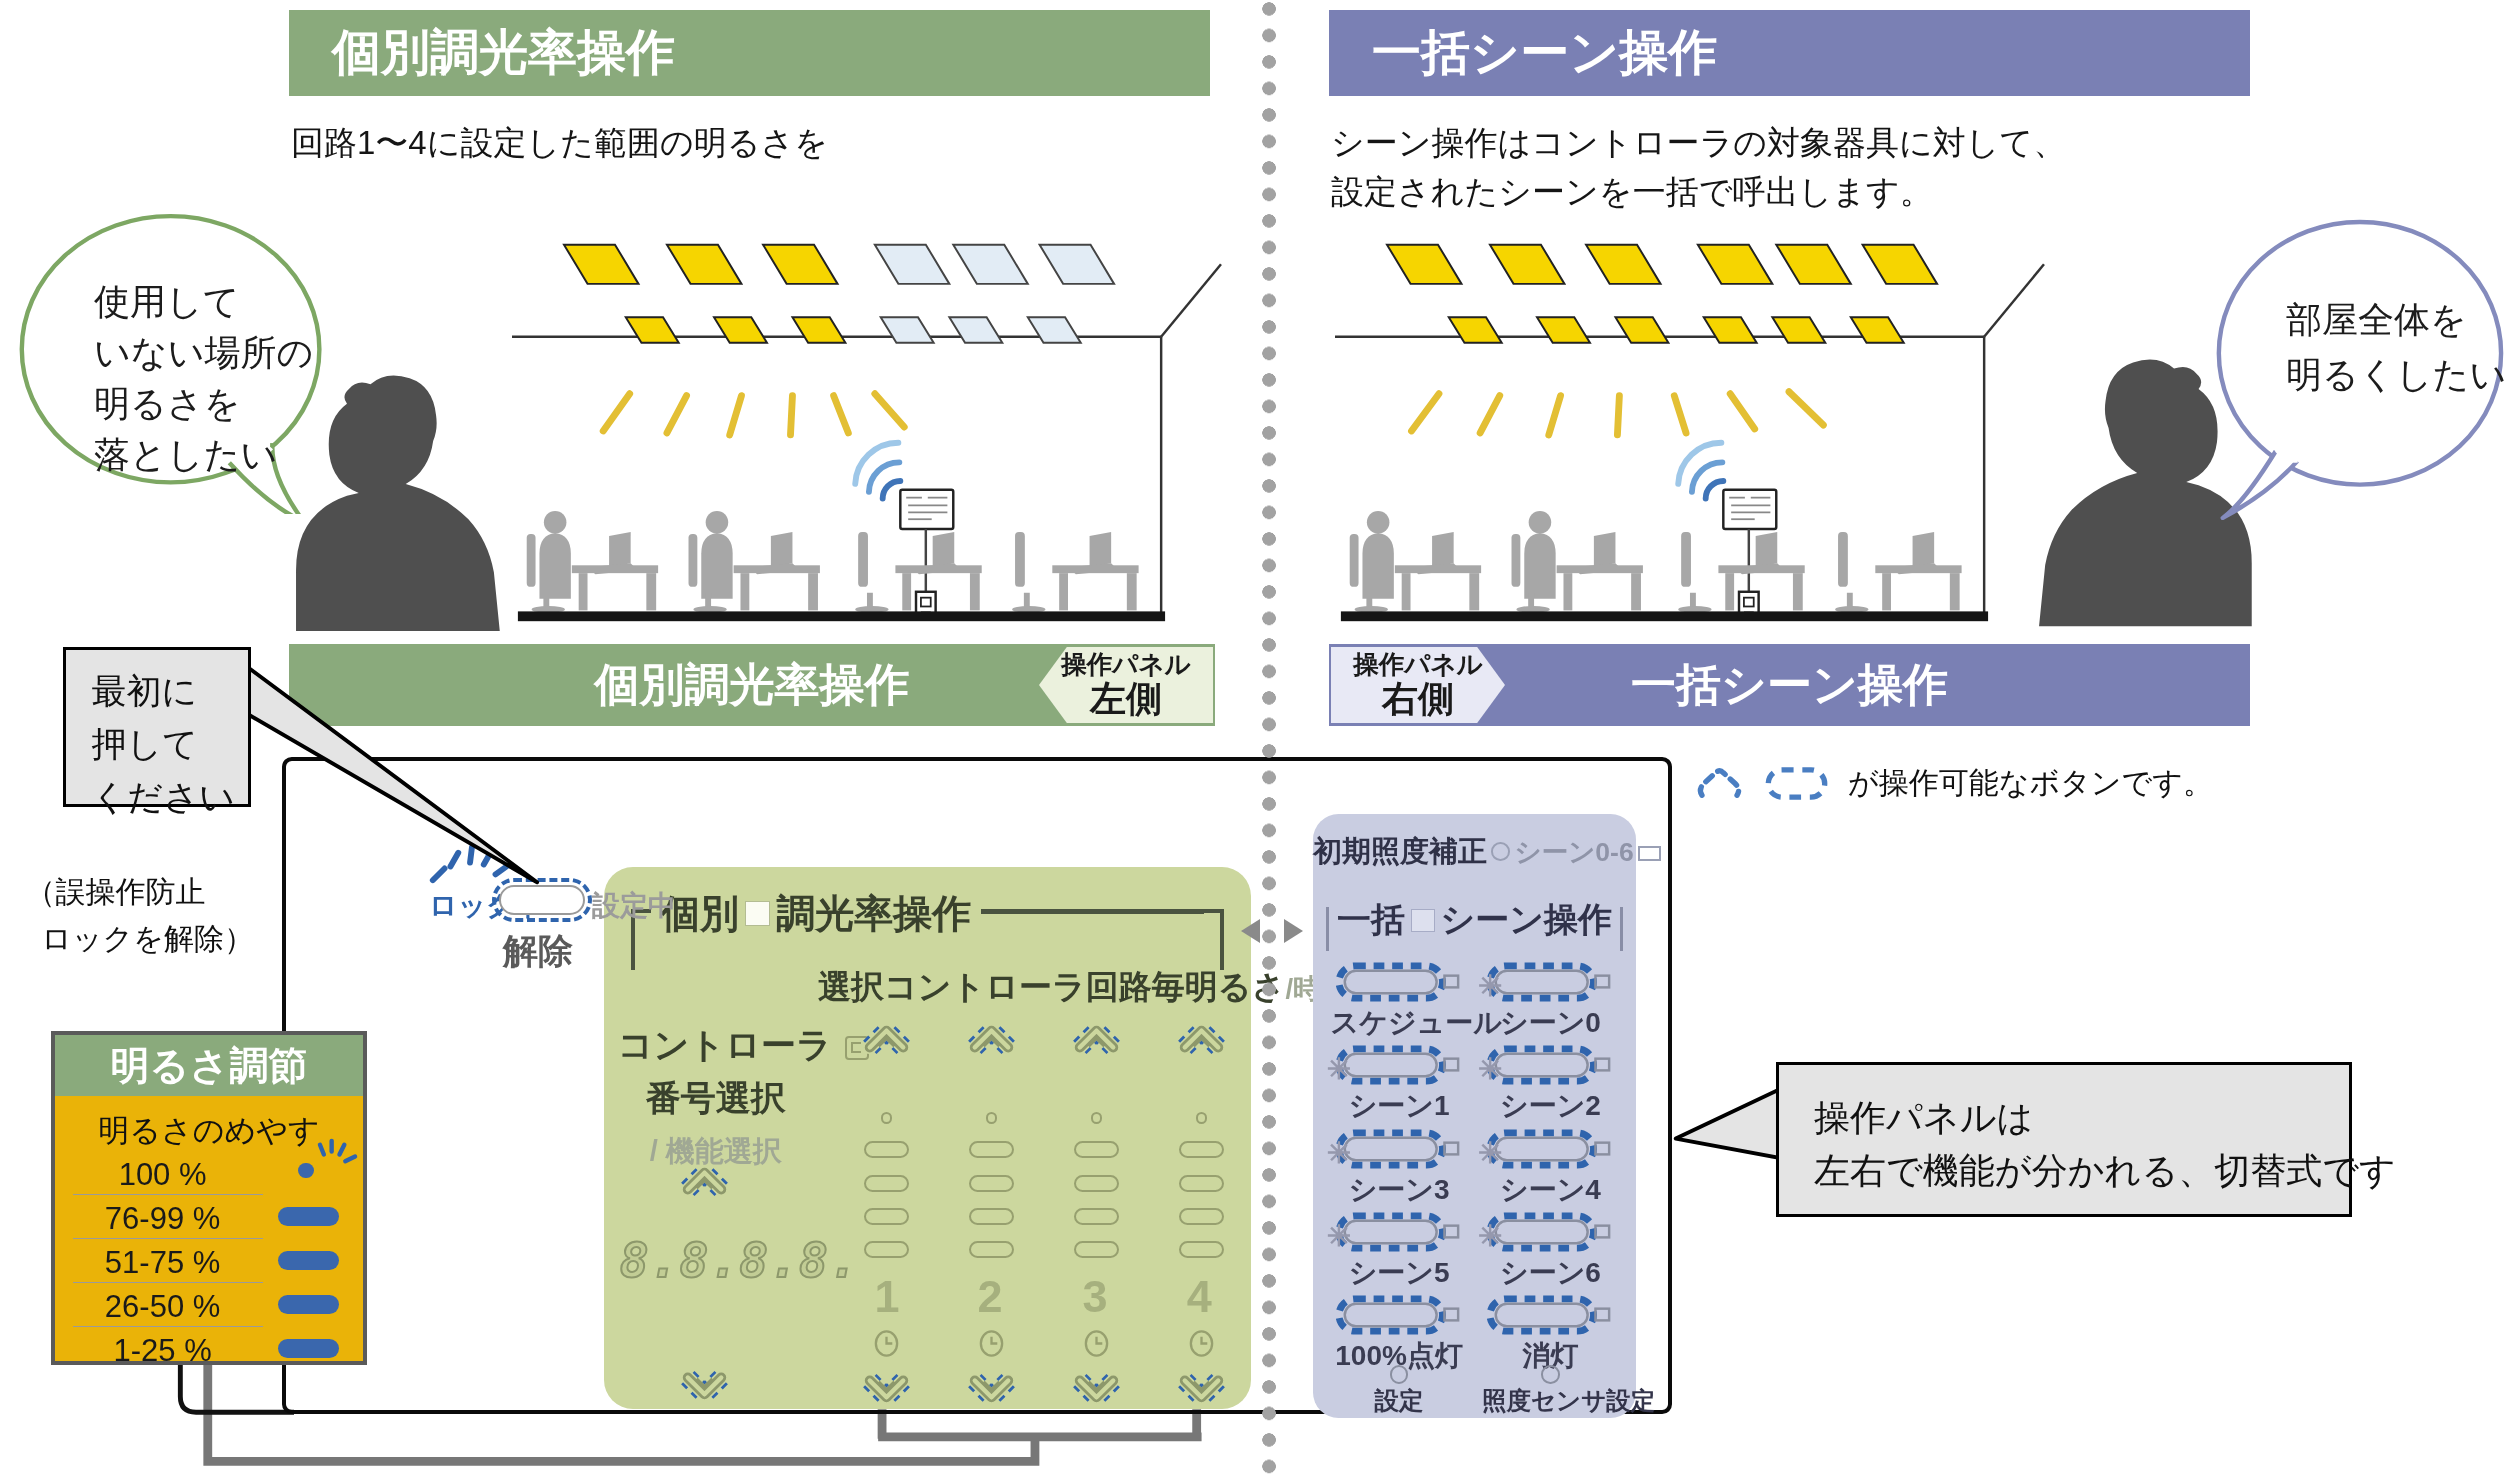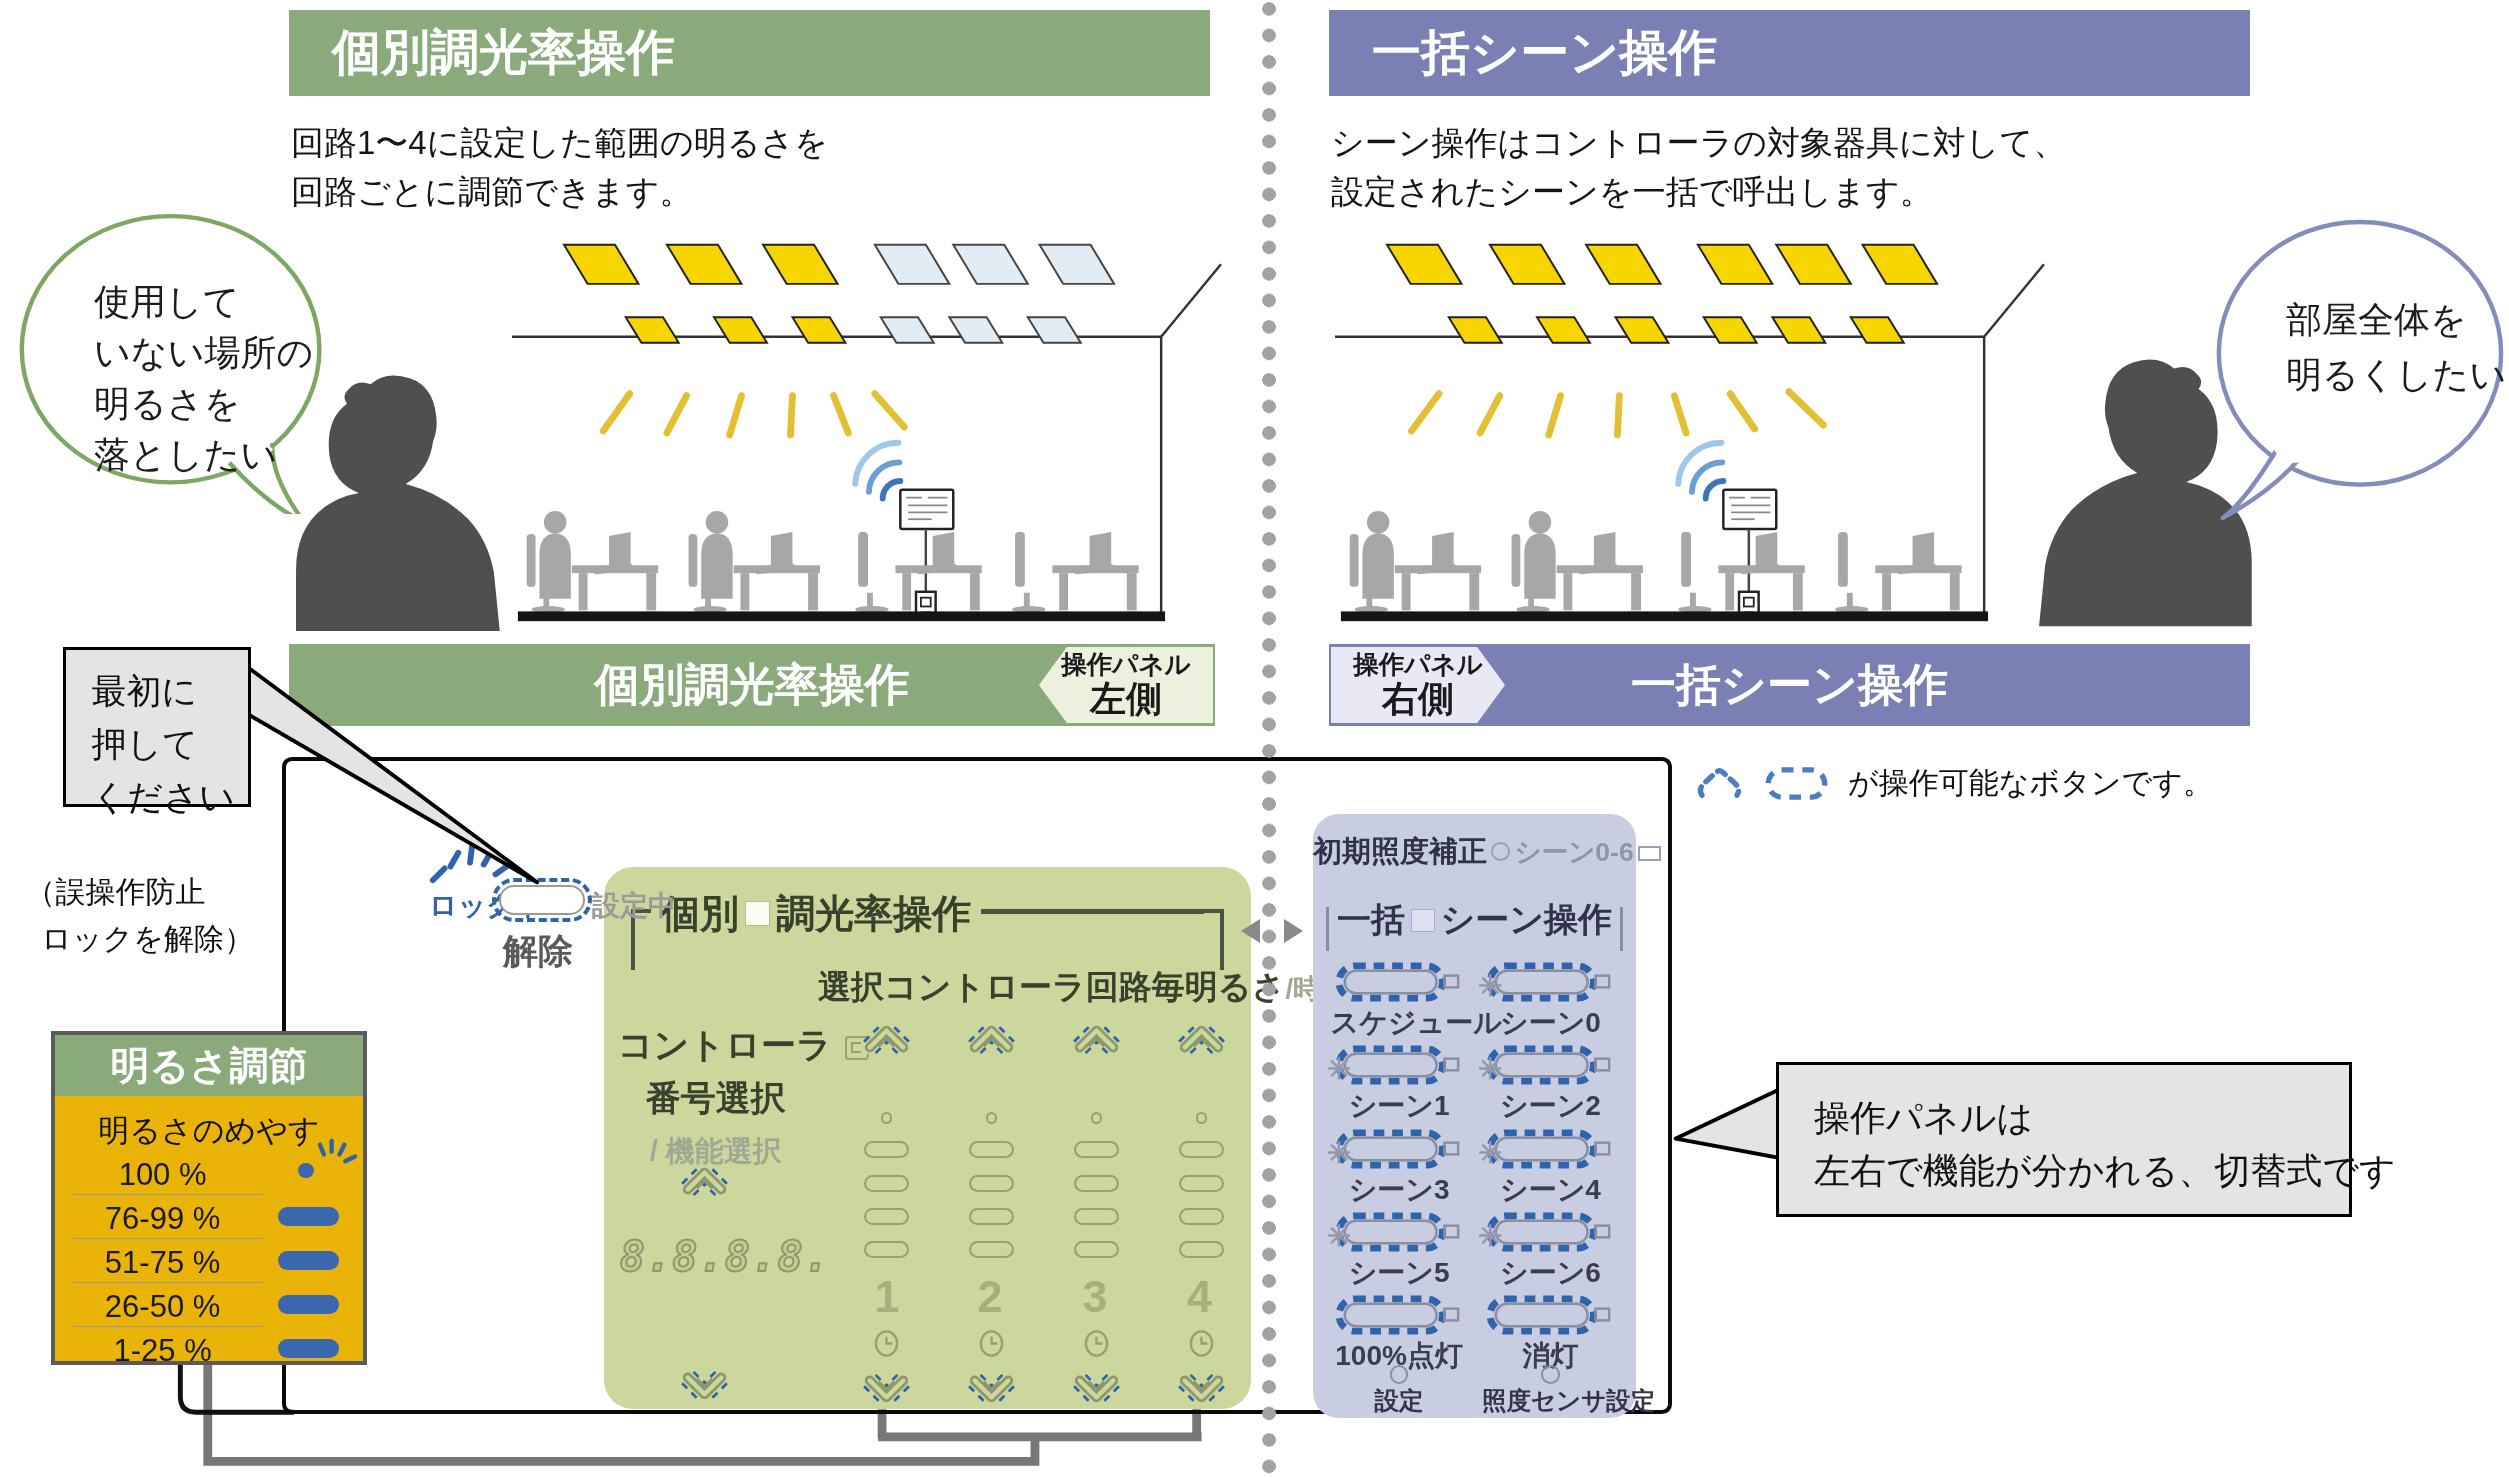--- a/index.html
+++ b/index.html
@@ -39,21 +39,21 @@
   .sq-green{display:inline-block;width:23.5px;height:23.5px;background:#fbfcf3;border:1px solid #b3bc92;}
   .sq-purple{display:inline-block;width:21.6px;height:21.6px;background:#dde0ee;border:1px solid #a7acc6;}
 
   .col-hdr{font-size:33px;font-weight:bold;color:#39412c;}
   .col-hdr-sub{font-size:27.4px;font-weight:bold;color:#a0a894;}
 
   .circuit-num{font-size:45px;font-weight:bold;color:#a6b07e;}
   .ind-circle{width:11.8px;height:11.8px;border:2.9px solid #97a06f;border-radius:50%;box-sizing:border-box;}
   .ind-pill{width:45px;height:16.7px;border:2.9px solid #97a06f;border-radius:9.8px;box-sizing:border-box;}
 
-  .sevenseg{font-family:"DejaVu Sans Mono",monospace;font-style:italic;font-weight:bold;font-size:42px;letter-spacing:1px;color:rgba(151,160,111,0.18);-webkit-text-stroke:2px #8d986b;}
+  .sevenseg{font-family:"DejaVu Sans Mono",monospace;font-style:italic;font-weight:bold;font-size:48px;letter-spacing:1px;color:rgba(151,160,111,0.18);-webkit-text-stroke:2px #8d986b;}
 
   .pp-title{display:flex;align-items:flex-start;justify-content:center;}
   .pp-corner-l{width:14.7px;height:41px;border-top:3.4px solid #888da6;border-left:3.4px solid #888da6;margin-top:16.7px;}
   .pp-corner-r{width:14.7px;height:41px;border-top:3.4px solid #888da6;border-right:3.4px solid #888da6;margin-top:16.7px;}
   .pp-title-text{font-size:34px;font-weight:bold;color:#30324a;padding:0 7.8px;display:flex;align-items:center;gap:5.9px;white-space:nowrap;}
   .scene-label{font-size:28px;font-weight:bold;color:#3a3c52;text-align:center;}
   .sun{color:#9598ad;font-size:29px;font-weight:bold;}
   .pp-circle{width:18.6px;height:18.6px;border:2.9px solid #8a8fa0;border-radius:50%;box-sizing:border-box;margin:0 auto;}
   .pp-foot{font-size:24.5px;font-weight:bold;color:#33344a;text-align:center;}
   .ring{display:inline-block;width:14.7px;height:14.7px;border:2.5px solid #9aa0b5;border-radius:50%;}
@@ -129,21 +129,20 @@
 
   <div class="abs hdr-bar hdr-green" style="left:289px;top:9.8px;">
       <span>個別調光率操作</span>
     </div>
   <div class="abs hdr-bar hdr-purple" style="left:1329px;top:9.8px;">
       <span>一括シーン操作</span>
     </div>
 
   <div class="abs desc nowrap" style="left:291px;top:118px;">
     <div>回路1〜4に設定した範囲の明るさを</div>
-    <div>回路ごとに調節できます。</div>
   </div>
   <div class="abs desc nowrap" style="left:1331px;top:118px;">
     <div>シーン操作はコントローラの対象器具に対して、</div>
     <div>設定されたシーンを一括で呼出します。</div>
   </div>
 
   <svg class="abs" style="left:510px;top:227px;" width="712" height="404" viewBox="0 0 726 412">
     <line x1="2" y1="112" x2="664" y2="112" stroke="#333" stroke-width="2.5"></line>
     <line x1="664" y1="112" x2="664" y2="400" stroke="#333" stroke-width="2.5"></line>
     <line x1="664" y1="112" x2="725" y2="38" stroke="#333" stroke-width="2.5"></line>

